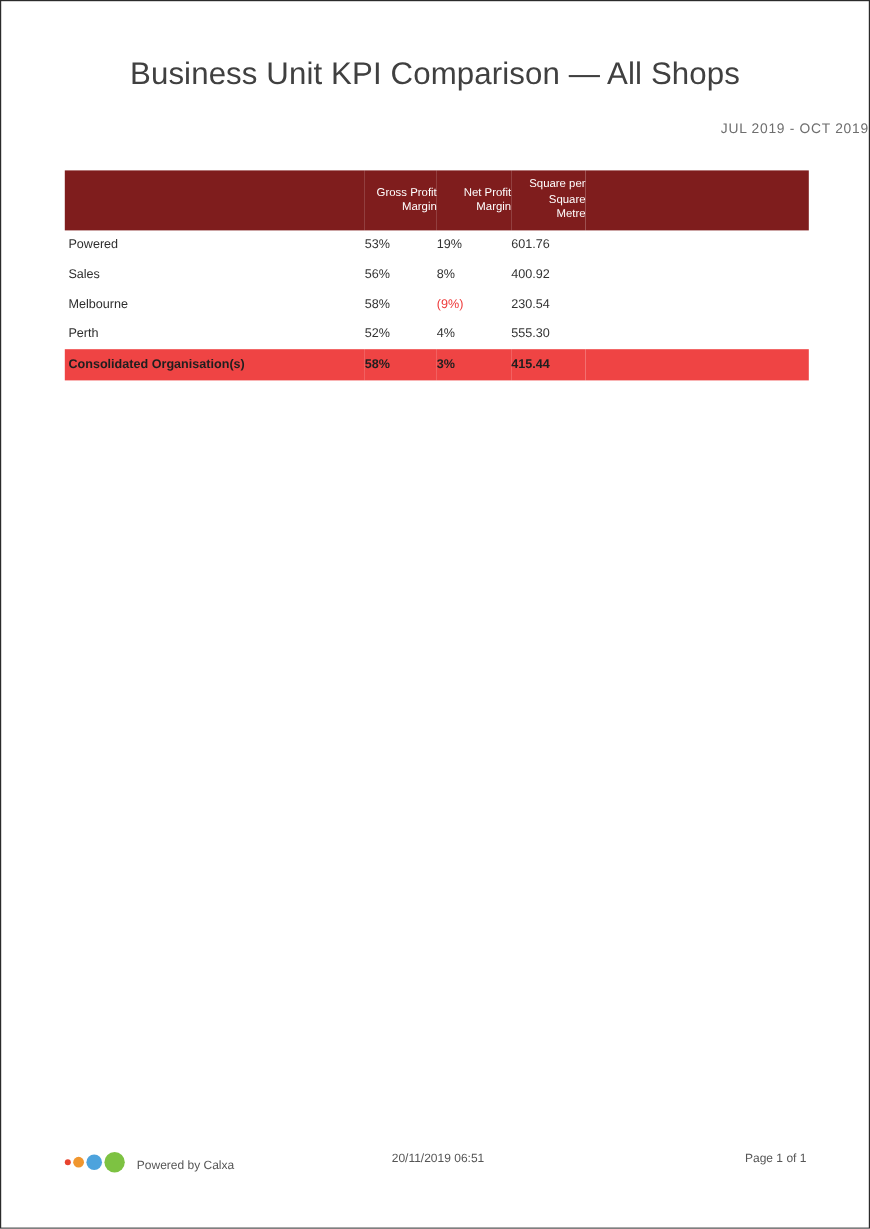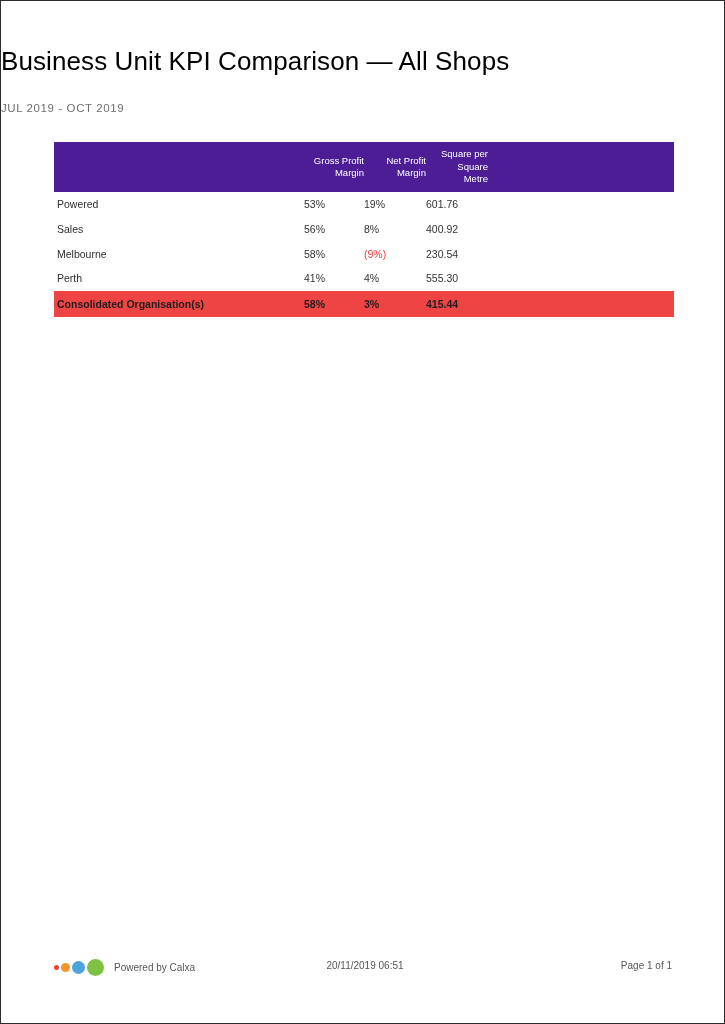--- a/index.html
+++ b/index.html
@@ -21,34 +21,34 @@
     border: 1px solid #2b2b2b;
     overflow: hidden;
   }
 
   
   .report-title {
     position: absolute;
     left: 0;
     right: 0;
     top: 45px;
-    text-align: left;
+    text-align: center;
     font-size: 26px;
     font-weight: 400;
-    color: #000000;
+    color: #404040;
     letter-spacing: 0.1px;
     white-space: nowrap;
   }
 
   .report-subtitle {
     position: absolute;
     left: 0;
     right: 0;
     top: 101px;
-    text-align: left;
+    text-align: right;
     font-size: 11.5px;
     font-weight: 400;
     color: #6e6e6e;
     letter-spacing: 0.6px;
   }
 
   
   .kpi-table-wrap {
     position: absolute;
     left: 53px;
@@ -68,21 +68,21 @@
     border: none;
   }
 
   
   col.c-label  { width: 250px; }
   col.c-gp     { width:  60px; }
   col.c-np     { width:  62px; }
   col.c-sales  { width:  62px; }
   col.c-pad    { width: 186px; }
 
-  thead tr.header-row { background: #4c1d95; height: 50px; }
+  thead tr.header-row { background: #7f1d1d; height: 50px; }
 
   thead th {
     color: #ffffff;
     font-size: 9.5px;
     font-weight: 400;
     line-height: 12.5px;
     vertical-align: middle;
     text-align: right;
     padding-right: 0;
   }
@@ -125,21 +125,21 @@
     right: 52px;
     bottom: 46px;
     height: 20px;
   }
 
   .footer-left {
     position: absolute;
     left: 0;
     top: 0;
     display: flex;
-    align-items: center;
+    align-items: flex-end;
     height: 20px;
   }
 
   .logo-dots {
     display: flex;
     align-items: center;
     height: 18px;
   }
   .logo-dots .dot {
     border-radius: 50%;
@@ -230,21 +230,21 @@
         </tr>
         <tr class="data-row">
           <td class="cell-label">Melbourne</td>
           <td class="cell-num">58%</td>
           <td class="cell-num neg">(9%)</td>
           <td class="cell-num">230.54</td>
           <td class="cell-pad"></td>
         </tr>
         <tr class="data-row">
           <td class="cell-label">Perth</td>
-          <td class="cell-num">41%</td>
+          <td class="cell-num">52%</td>
           <td class="cell-num">4%</td>
           <td class="cell-num">555.30</td>
           <td class="cell-pad"></td>
         </tr>
 
         <tr class="total-row">
           <td class="cell-label">Consolidated Organisation(s)</td>
           <td class="cell-num">58%</td>
           <td class="cell-num">3%</td>
           <td class="cell-num">415.44</td>

